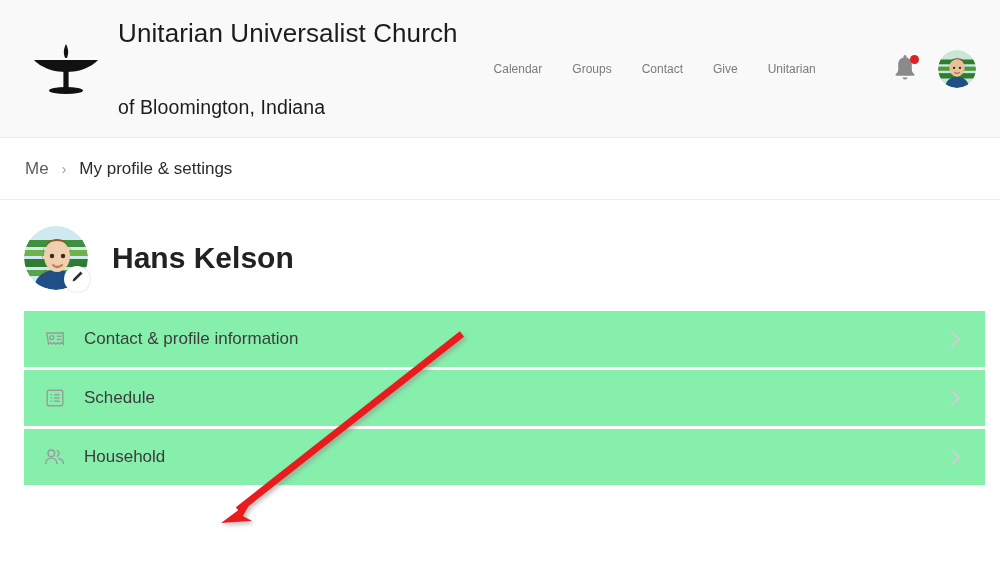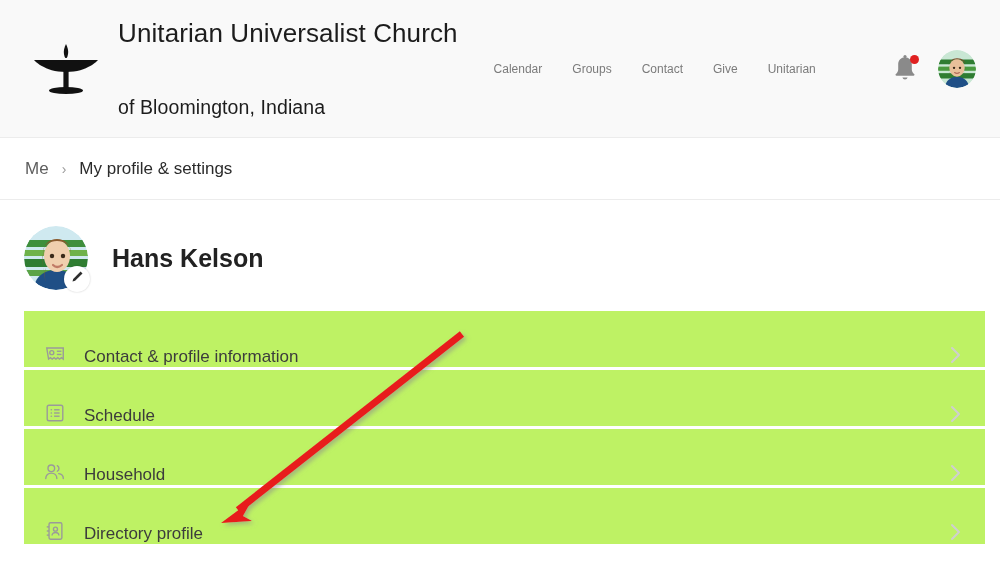--- a/index.html
+++ b/index.html
@@ -164,37 +164,37 @@
     justify-content: center;
   }
   .avatar-profile-wrap {
     position: relative;
     width: 64px;
     height: 64px;
     flex: 0 0 auto;
     cursor: pointer;
   }
   .profile-name {
-    font-size: 25px;
+    font-size: 30px;
     font-weight: bold;
     color: #222222;
   }
 
   
   .settings-list {
     margin: 21px 15px 0 24px;
     display: flex;
     flex-direction: column;
     gap: 3px;
   }
   .settings-row {
     height: 56px;
-    background: #bef264;
-    display: flex;
-    align-items: flex-end;
+    background: #86efac;
+    display: flex;
+    align-items: center;
     padding: 0 18px 0 18px;
     box-sizing: border-box;
     cursor: pointer;
   }
   .row-icon {
     width: 26px;
     height: 26px;
     flex: 0 0 auto;
     display: flex;
     align-items: center;
@@ -381,38 +381,20 @@
       </svg>
     </span>
     <span class="row-label">Household</span>
     <span class="row-chevron">
       <svg width="15" height="24" viewBox="0 0 15 24" fill="none" stroke="#cfcfcf" stroke-width="2" stroke-linecap="round" stroke-linejoin="round">
         <polyline points="4,5 11,12 4,19"></polyline>
       </svg>
     </span>
   </div>
 
-  <div class="settings-row">
-    <span class="row-icon">
-      <svg width="22" height="22" viewBox="0 0 24 24" fill="none" stroke="#9a9a9a" stroke-width="1.5">
-        <rect x="5.5" y="3" width="14" height="18" rx="1.6"></rect>
-        <line x1="3" y1="7.5" x2="5.5" y2="7.5"></line>
-        <line x1="3" y1="12" x2="5.5" y2="12"></line>
-        <line x1="3" y1="16.5" x2="5.5" y2="16.5"></line>
-        <circle cx="12.5" cy="10" r="2.2"></circle>
-        <path d="M8.8 17 c0 -2.2 1.7 -3.4 3.7 -3.4 c2 0 3.7 1.2 3.7 3.4"></path>
-      </svg>
-    </span>
-    <span class="row-label">Directory profile</span>
-    <span class="row-chevron">
-      <svg width="15" height="24" viewBox="0 0 15 24" fill="none" stroke="#cfcfcf" stroke-width="2" stroke-linecap="round" stroke-linejoin="round">
-        <polyline points="4,5 11,12 4,19"></polyline>
-      </svg>
-    </span>
-  </div>
 </div>
 
 <svg class="annotation-arrow" viewBox="0 0 1000 575" xmlns="http://www.w3.org/2000/svg">
   <defs>
     <filter id="arrowShadow" x="-25%" y="-25%" width="160%" height="160%">
       <feDropShadow dx="2.5" dy="2.5" stdDeviation="2" flood-color="#8a8a8a" flood-opacity="0.55"></feDropShadow>
     </filter>
   </defs>
   <g filter="url(#arrowShadow)">
     <line x1="462" y1="334" x2="238" y2="510" stroke="#e81c1c" stroke-width="7" stroke-linecap="butt"></line>

